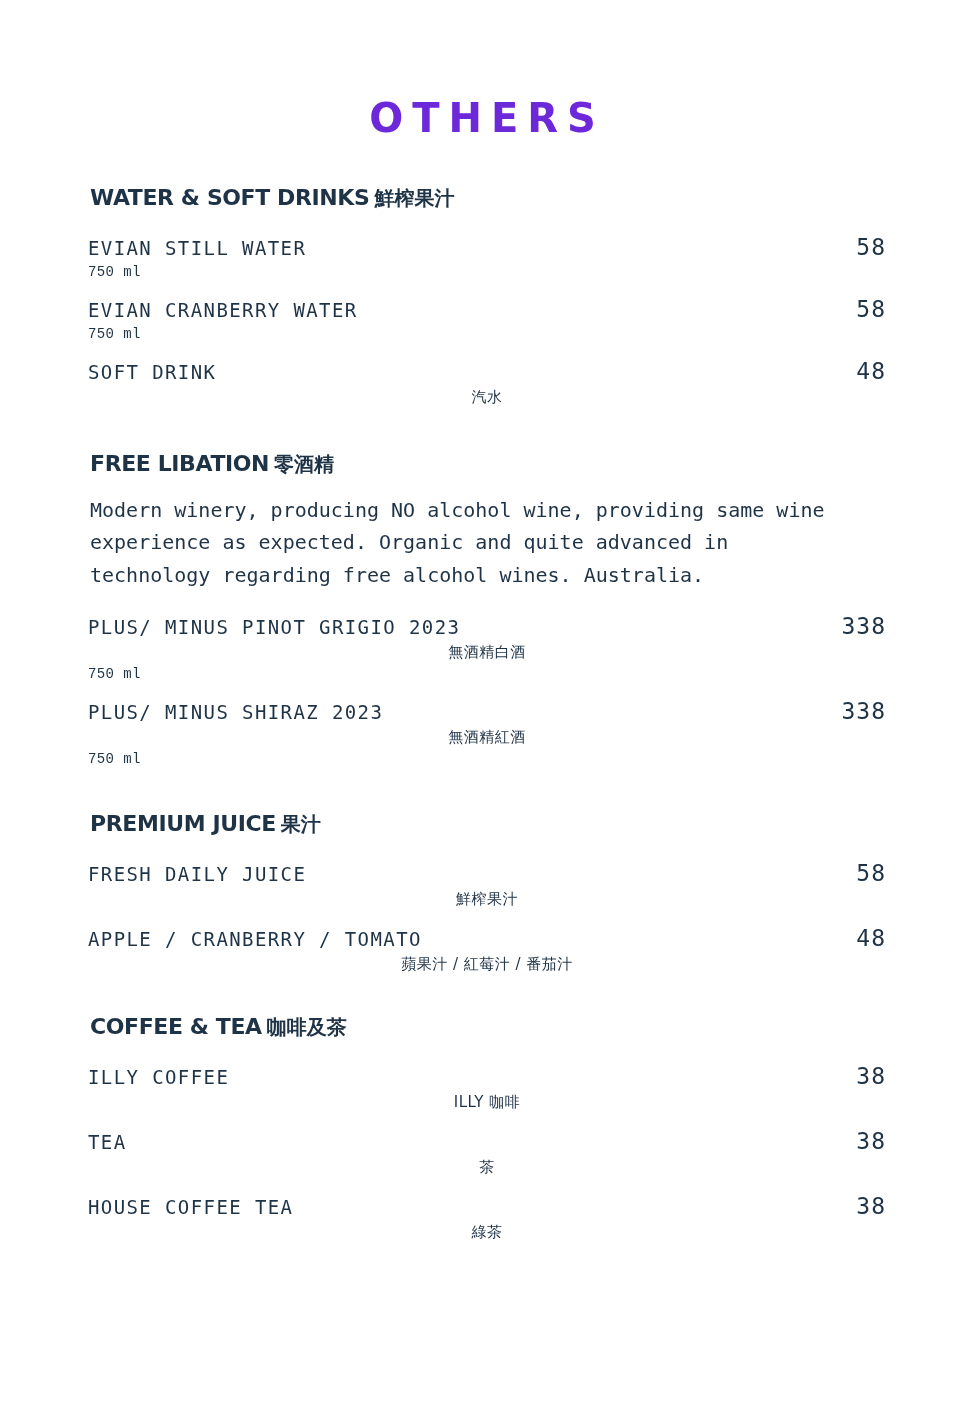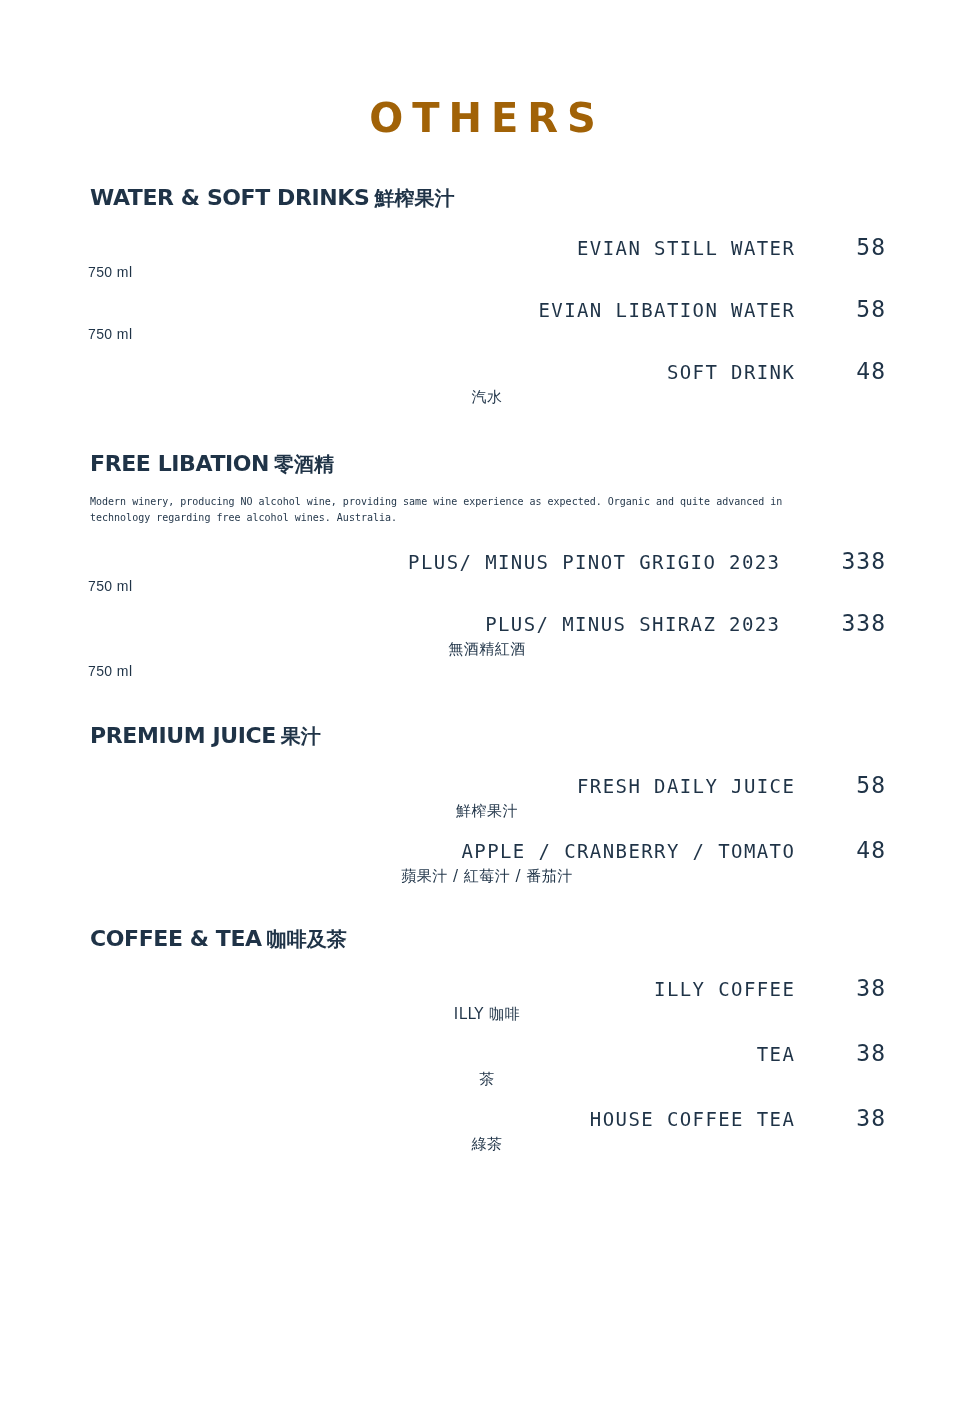--- a/index.html
+++ b/index.html
@@ -17,21 +17,21 @@
   }
   .page {
     box-sizing: border-box;
     width: 974px;
     height: 1417px;
     padding: 0 88px;
     position: relative;
   }
   .page-title {
     text-align: center;
-    color: #a16207;
+    color: #6d28d9;
     font-family: "DejaVu Sans", sans-serif;
     font-weight: bold;
     font-size: 40px;
     letter-spacing: 9px;
     margin-top: 95px;
     margin-bottom: 0;
   }
   .section {
     margin-top: 44px;
   }
@@ -47,52 +47,51 @@
     margin: 0 0 6px 0;
     padding-left: 2px;
   }
   .section-heading .cjk {
     font-size: 20px;
     letter-spacing: 0;
     margin-left: 5px;
   }
   .section-desc {
     font-family: "DejaVu Sans Mono", monospace;
-    font-size: 10px;
+    font-size: 20px;
     line-height: 1.62;
     color: #1f3347;
     margin: 16px 0 6px 0;
     padding-left: 2px;
     max-width: 740px;
   }
   .item {
     padding-top: 16px;
   }
   .item-row {
     display: flex;
     align-items: baseline;
-    justify-content: flex-end;
-    gap: 41px;
+    justify-content: space-between;
   }
   .item-name {
     font-family: "DejaVu Sans Mono", monospace;
     font-size: 19px;
     letter-spacing: 1.4px;
     color: #1f3347;
     white-space: pre;
   }
   .item-price {
     font-family: "DejaVu Sans Mono", monospace;
     font-size: 23px;
     letter-spacing: 1px;
     color: #1f3347;
     padding-left: 20px;
   }
   .item-sub {
-    font-family: Liberation Sans, sans-serif;
+    font-family: Liberation Mono, monospace;
     font-size: 14px;
     letter-spacing: 0.4px;
     color: #1f3347;
     margin-top: 4px;
   }
   .item-sub.cjk {
     font-family: "DejaVu Sans", sans-serif;
     font-size: 15px;
     letter-spacing: 0.5px;
     text-align: center;
@@ -111,21 +110,21 @@
     <div class="item">
       <div class="item-row">
         <span class="item-name">EVIAN STILL WATER</span>
         <span class="item-price">58</span>
       </div>
       <div class="item-sub">750 ml</div>
     </div>
 
     <div class="item">
       <div class="item-row">
-        <span class="item-name">EVIAN LIBATION WATER</span>
+        <span class="item-name">EVIAN CRANBERRY WATER</span>
         <span class="item-price">58</span>
       </div>
       <div class="item-sub">750 ml</div>
     </div>
 
     <div class="item">
       <div class="item-row">
         <span class="item-name">SOFT DRINK</span>
         <span class="item-price">48</span>
       </div>
@@ -136,20 +135,21 @@
   <div class="section">
     <h2 class="section-heading"><span>FREE LIBATION</span><span class="cjk">零酒精</span></h2>
 
     <p class="section-desc">Modern winery, producing NO alcohol wine, providing same wine experience as expected. Organic and quite advanced in technology regarding free alcohol wines. Australia.</p>
 
     <div class="item">
       <div class="item-row">
         <span class="item-name">PLUS/ MINUS PINOT GRIGIO 2023</span>
         <span class="item-price">338</span>
       </div>
+      <div class="item-sub cjk">無酒精白酒</div>
       <div class="item-sub">750 ml</div>
     </div>
 
     <div class="item">
       <div class="item-row">
         <span class="item-name">PLUS/ MINUS SHIRAZ 2023</span>
         <span class="item-price">338</span>
       </div>
       <div class="item-sub cjk">無酒精紅酒</div>
       <div class="item-sub">750 ml</div>

